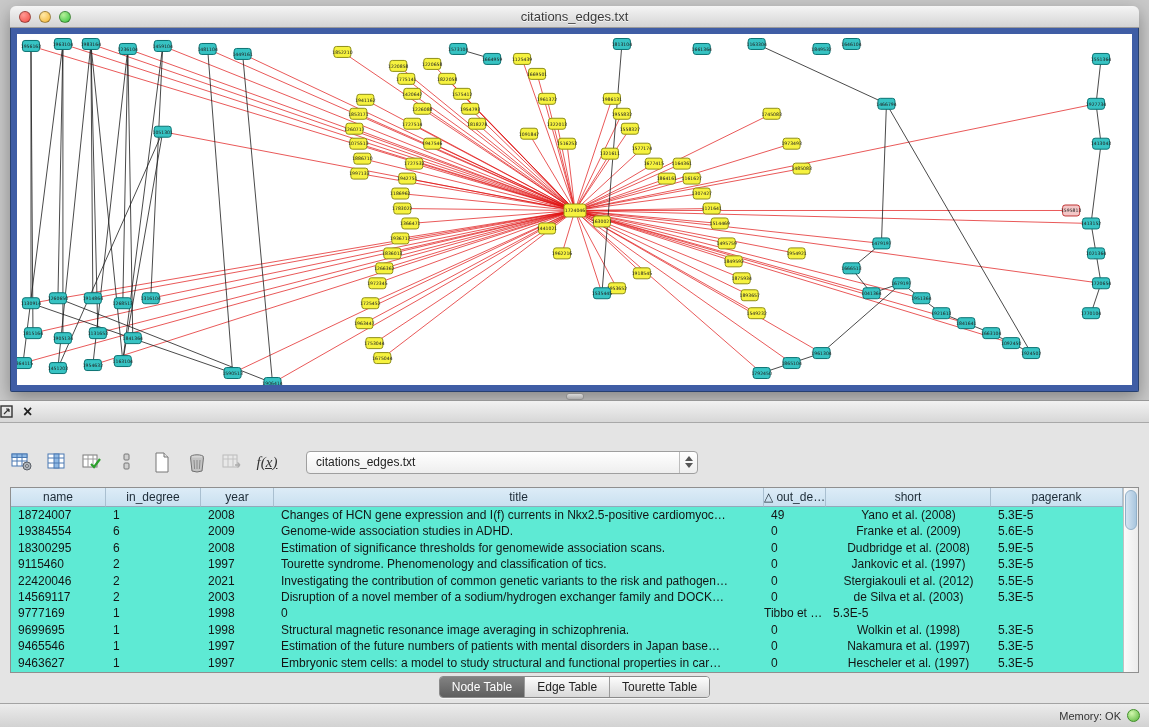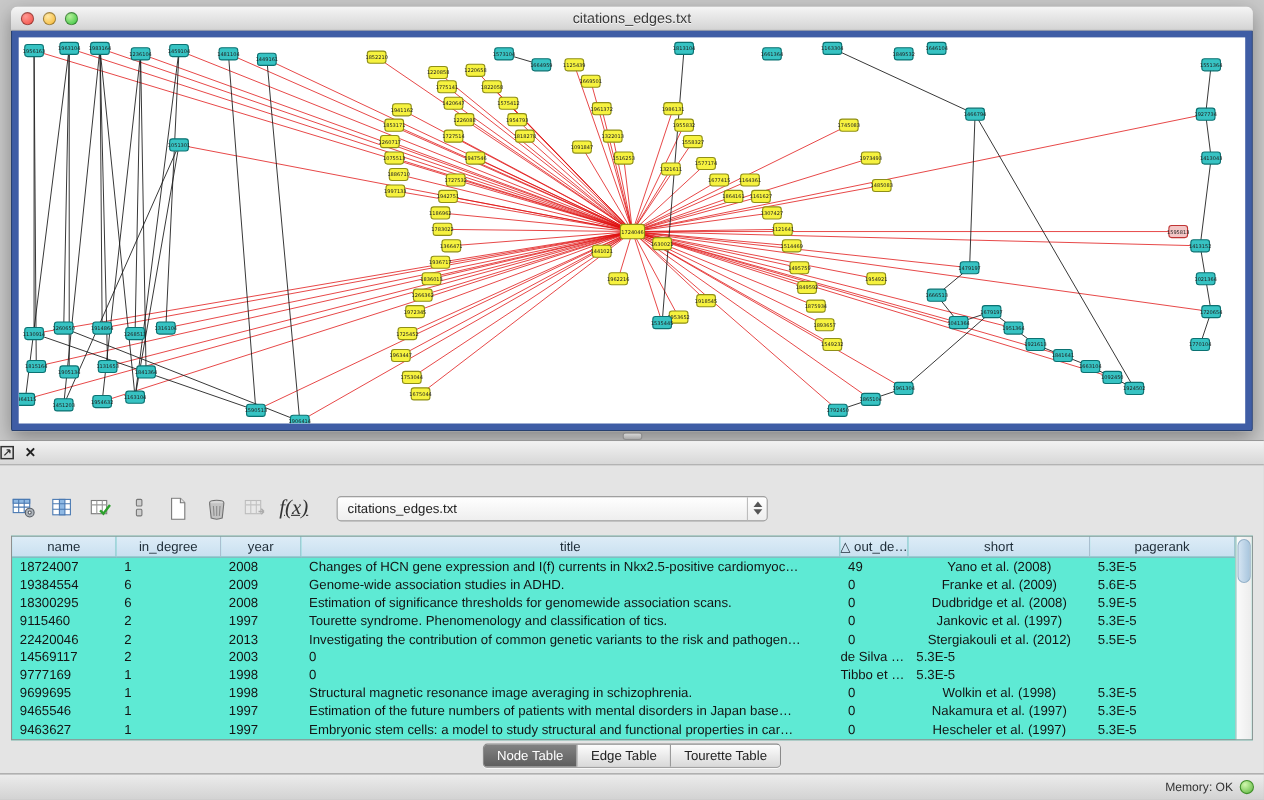--- a/index.html
+++ b/index.html
@@ -35,21 +35,21 @@
   .panel-header { height:22px; background:linear-gradient(#f2f2f2,#d7d7d7);
     border-bottom:1px solid #a8a8a8; display:flex; align-items:center; }
   .panel-title { font-size:12px; color:#222; padding-left:8px; flex:1; }
   .panel-actions { display:flex; align-items:center; gap:10px; padding-right:10px; }
   .float-icon svg { display:block; }
   .close-x { font-size:16px; font-weight:bold; color:#222; line-height:14px; cursor:default; }
 
   .panel-content { margin:0 10px; }
   .toolbar { margin-top:24px; height:30px; display:flex; align-items:center; gap:11px; }
   .tool-btn { width:24px; height:24px; display:flex; align-items:center; justify-content:center; }
-  .fx { font-family:"Liberation Serif", serif; font-style:italic; font-size:19px; color:#333;text-decoration:underline; }
+  .fx { font-family:"Liberation Serif", serif; font-style:italic; font-size:15px; color:#333;text-decoration:underline; }
   .combo { margin-left:16px; width:392px; height:23px; background:linear-gradient(#ffffff,#eeeeee);
     border:1px solid #9f9f9f; border-radius:4px; display:flex; align-items:center; }
   .combo-text { flex:1; font-size:12px; color:#222; padding-left:9px; }
   .combo-arrows { width:18px; height:100%; border-left:1px solid #bdbdbd;
     display:flex; flex-direction:column; align-items:center; justify-content:center; gap:2px; }
   .tri-up { width:0; height:0; border-left:4px solid transparent; border-right:4px solid transparent; border-bottom:5px solid #555; }
   .tri-down { width:0; height:0; border-left:4px solid transparent; border-right:4px solid transparent; border-top:5px solid #555; }
 
   .table-wrap { margin-top:10px; height:186px; background:#5eead4; border:1px solid #8f8f8f; position:relative; }
   .grid-head { display:grid; grid-template-columns:95px 95px 73px 490px 62px 165px 1fr;
@@ -836,30 +836,31 @@
             <div class="td c1">2</div>
             <div class="td c2">1997</div>
             <div class="td c3">Tourette syndrome. Phenomenology and classification of tics.</div>
             <div class="td c4">0</div>
             <div class="td c5">Jankovic et al. (1997)</div>
             <div class="td c6">5.3E-5</div>
           </div>
           <div class="tr">
             <div class="td c0">22420046</div>
             <div class="td c1">2</div>
-            <div class="td c2">2013</div>
+            <div class="td c2">2021</div>
             <div class="td c3">Investigating the contribution of common genetic variants to the risk and pathogen…</div>
             <div class="td c4">0</div>
             <div class="td c5">Stergiakouli et al. (2012)</div>
             <div class="td c6">5.5E-5</div>
           </div>
           <div class="tr">
             <div class="td c0">14569117</div>
             <div class="td c1">2</div>
             <div class="td c2">2003</div>
+            <div class="td c3">Disruption of a novel member of a sodium/hydrogen exchanger family and DOCK…</div>
             <div class="td c4">0</div>
             <div class="td c5">de Silva et al. (2003)</div>
             <div class="td c6">5.3E-5</div>
           </div>
           <div class="tr">
             <div class="td c0">9777169</div>
             <div class="td c1">1</div>
             <div class="td c2">1998</div>
             <div class="td c4">0</div>
             <div class="td c5">Tibbo et al. (1998)</div>

